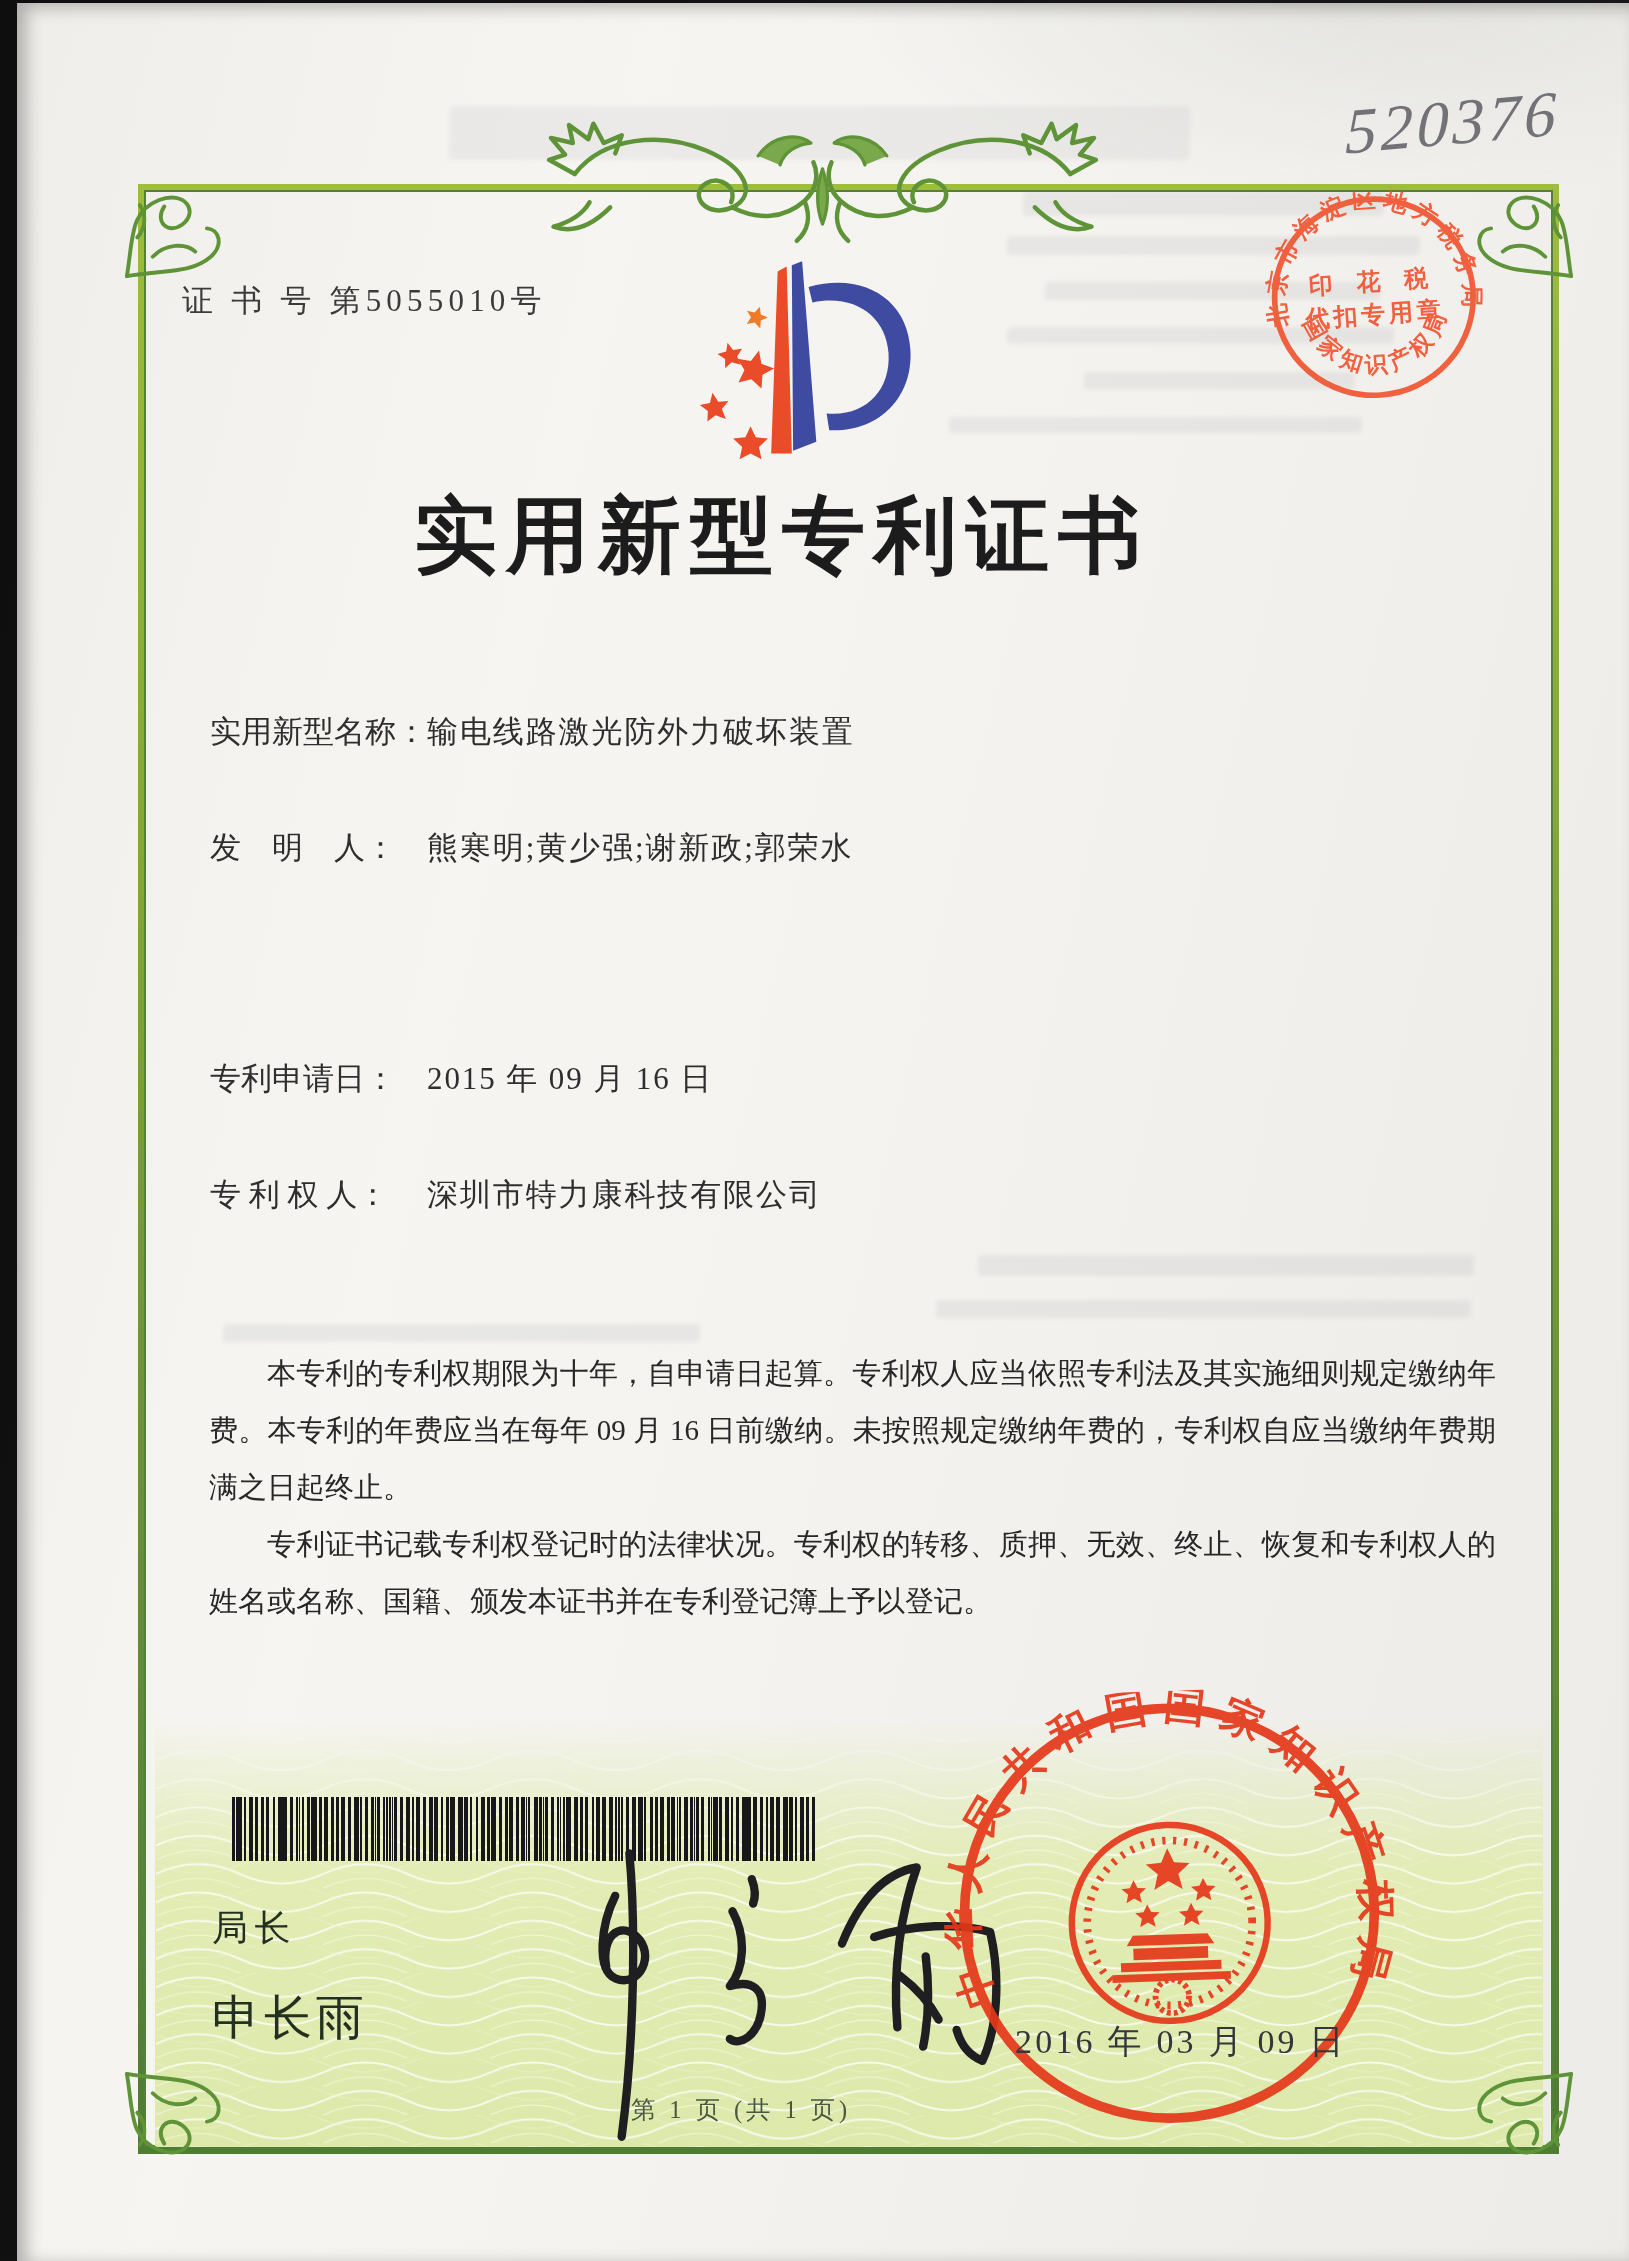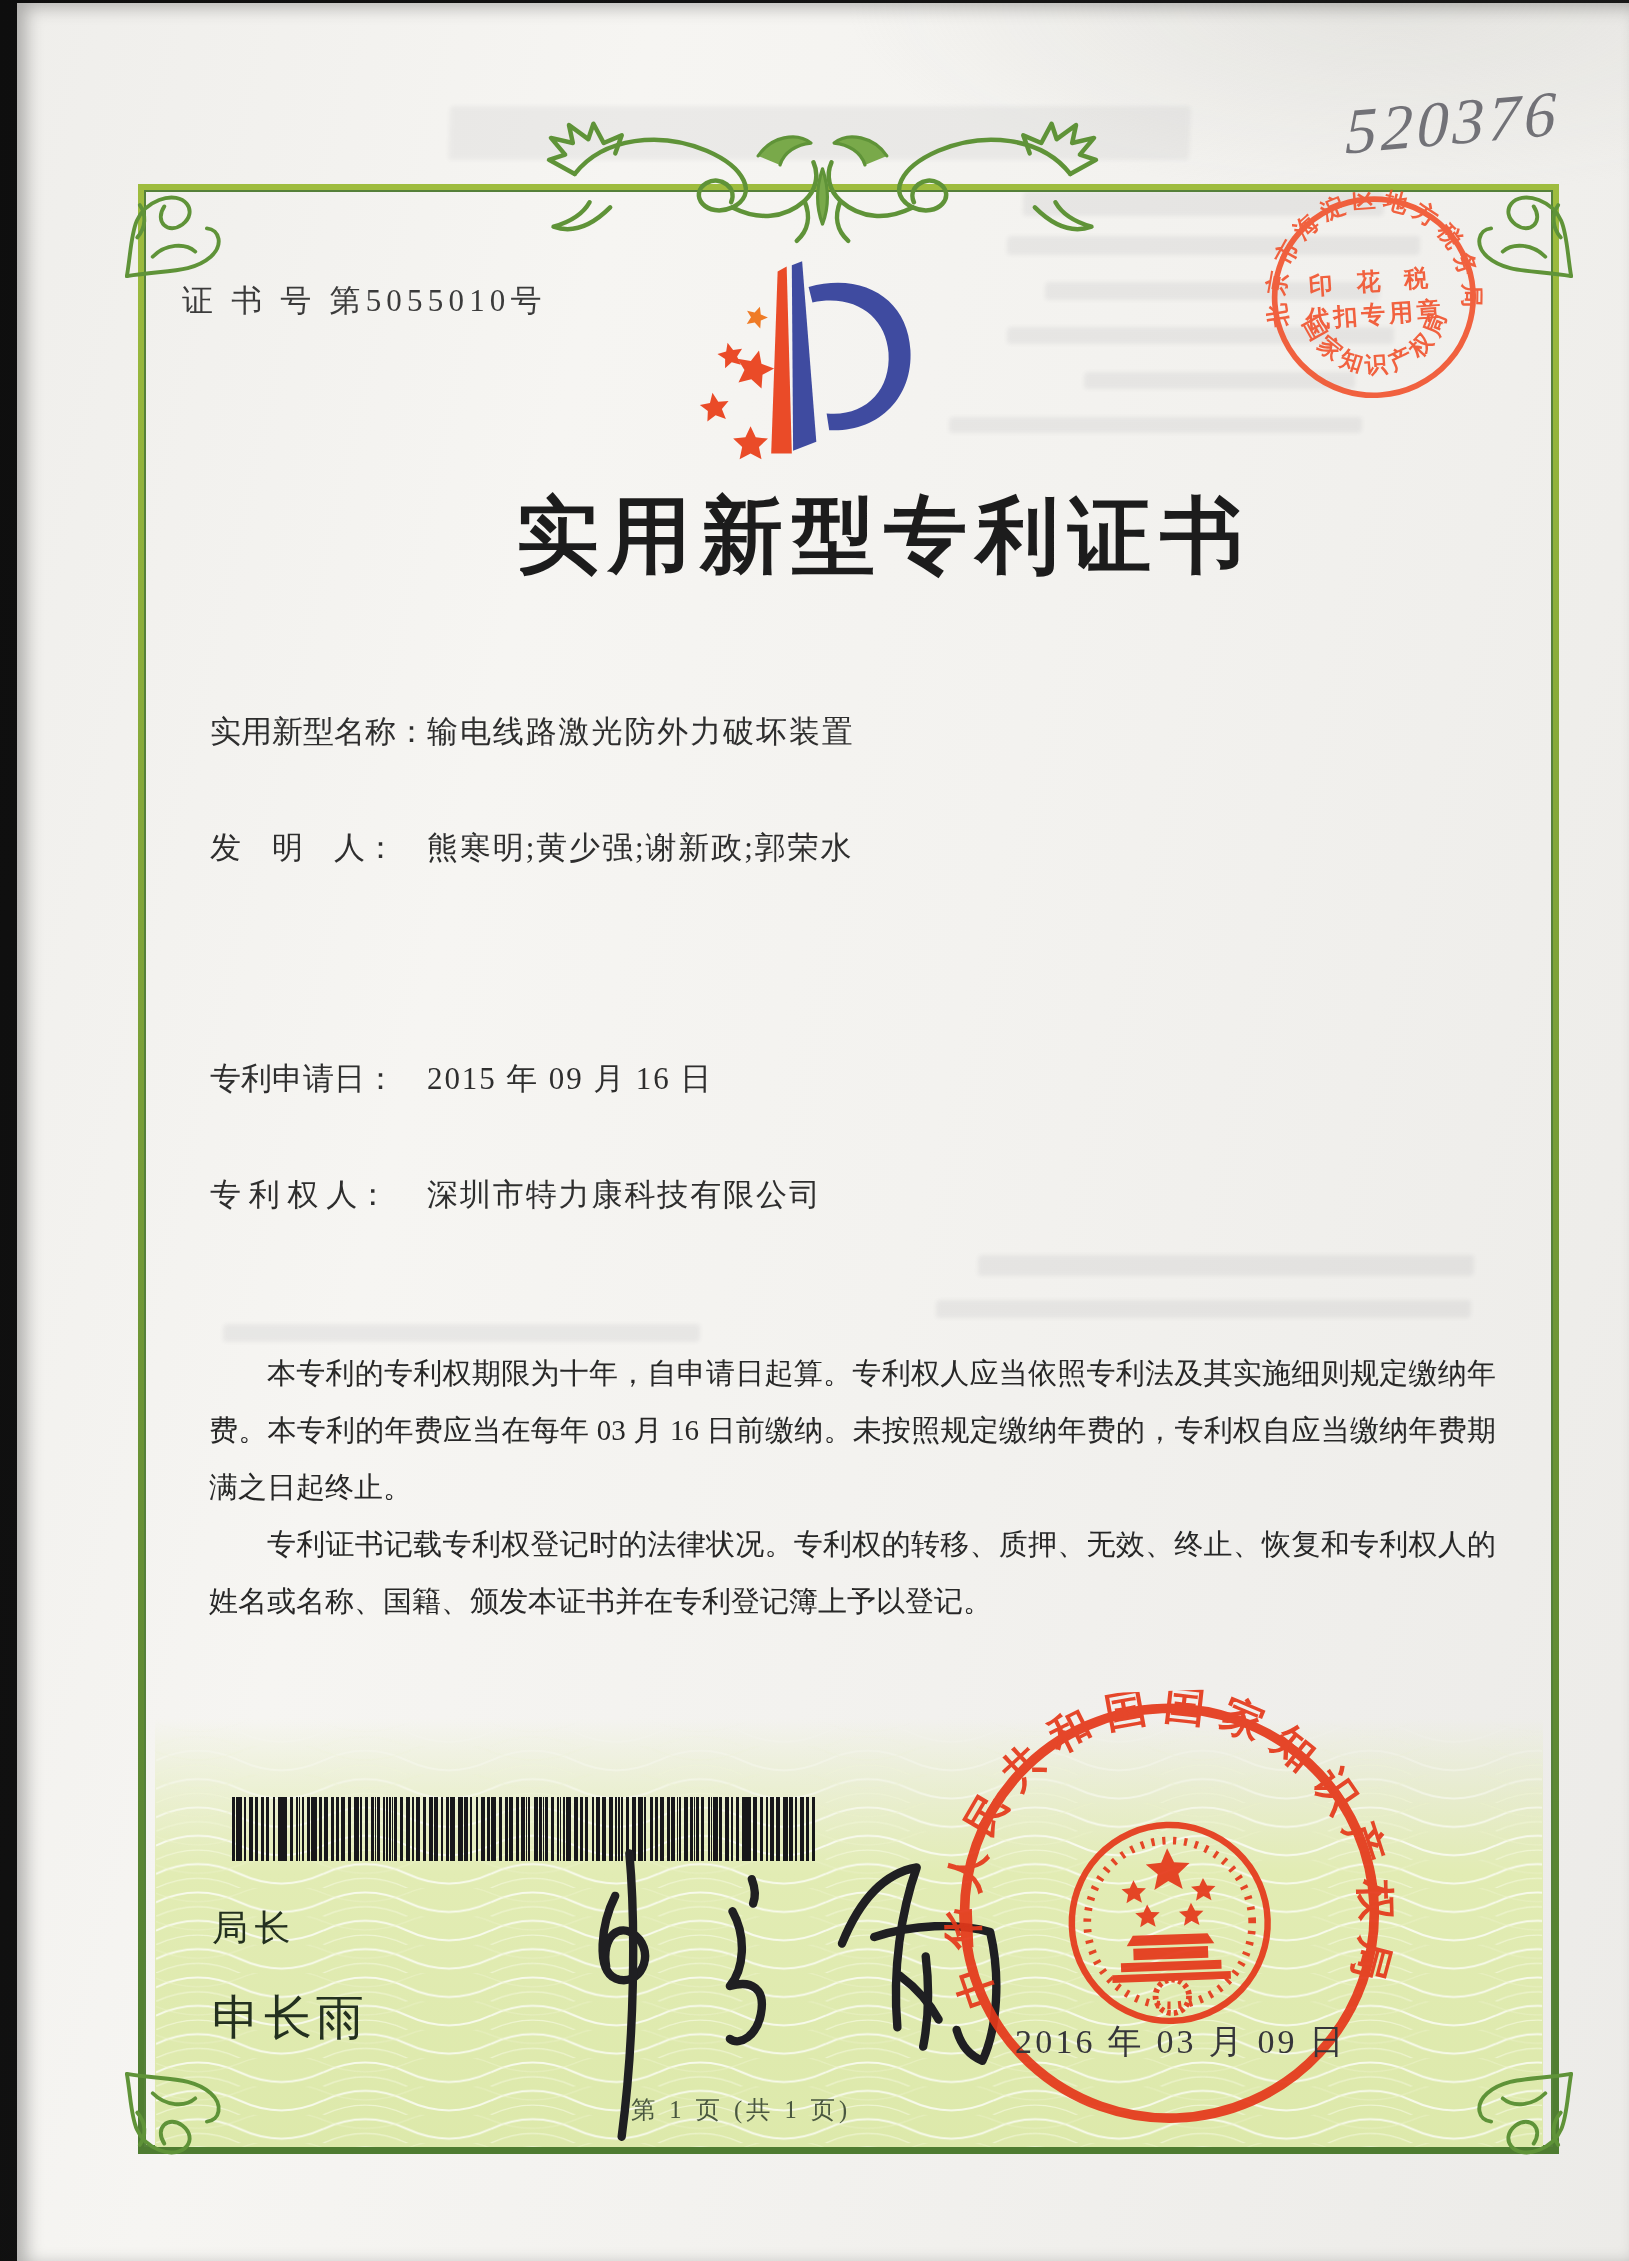--- a/index.html
+++ b/index.html
@@ -21,21 +21,21 @@
   .guilloche{position:absolute;left:138px;top:1715px;width:1388px;height:429px;
     background:linear-gradient(180deg, rgba(224,235,176,0) 0px, rgba(224,235,176,.45) 71px,
       #e2ecb4 155px, #dde9ab 100%);}
   .guilloche svg{position:absolute;inset:0;
     -webkit-mask-image:linear-gradient(180deg,transparent 0,black 123px);
     mask-image:linear-gradient(180deg,transparent 0,black 123px);}
   
   .cert-no{position:absolute;left:165px;top:277px;font-size:31px;letter-spacing:5.2px;color:#3b3b3b;}
   .hand-no{position:absolute;left:1328px;top:83px;font-size:64px;color:#5d5d64;
     font-style:italic;transform:rotate(-5deg) skewX(-6deg);letter-spacing:3.9px;opacity:.85;}
-  .title{position:absolute;left:397px;top:478px;width:838px;text-align:right;
+  .title{position:absolute;left:397px;top:478px;width:838px;text-align:left;
     font-size:83px;font-weight:bold;letter-spacing:9px;color:#1c1c1c;}
   .frow{position:absolute;left:193px;font-size:31px;color:#2e2e2e;white-space:nowrap;}
   .flabel{display:inline-block;min-width:217px;}
   .fvalue{letter-spacing:1.9px;}
   .paras{position:absolute;left:192px;top:1342px;width:1287px;font-size:29px;
     line-height:57px;color:#272727;text-align:justify;}
   .paras p{margin:0;text-indent:2em;}
   .barcode{position:absolute;left:215px;top:1794px;width:585px;height:64px;
     background:
       repeating-linear-gradient(90deg,#17171a 0 2.6px,rgba(0,0,0,0) 2.6px 5.8px),
@@ -191,21 +191,21 @@
       <span class="flabel">实用新型名称：</span><span class="fvalue">输电线路激光防外力破坏装置</span>
     </div>
     <div class="frow" style="top:1055px">
       <span class="flabel">专利申请日：</span><span class="fvalue">2015 年 09 月 16 日</span>
     </div>
     <div class="frow" style="top:1171px">
       <span class="flabel">专 利 权 人：</span><span class="fvalue">深圳市特力康科技有限公司</span>
     </div>
 
     <div class="paras">
-      <p>本专利的专利权期限为十年，自申请日起算。专利权人应当依照专利法及其实施细则规定缴纳年费。本专利的年费应当在每年 03 月 16 日前缴纳。未按照规定缴纳年费的，专利权自应当缴纳年费期满之日起终止。</p>
+      <p>本专利的专利权期限为十年，自申请日起算。专利权人应当依照专利法及其实施细则规定缴纳年费。本专利的年费应当在每年 09 月 16 日前缴纳。未按照规定缴纳年费的，专利权自应当缴纳年费期满之日起终止。</p>
       <p>专利证书记载专利权登记时的法律状况。专利权的转移、质押、无效、终止、恢复和专利权人的姓名或名称、国籍、颁发本证书并在专利登记簿上予以登记。</p>
     </div>
 
     <div class="barcode"></div>
 
     <div class="director-label">局长</div>
     <div class="director-name">申长雨</div>
 
     <svg class="signature" viewBox="0 0 760 520">
       <g stroke="#1f1f22" fill="none" stroke-width="13" stroke-linecap="round" stroke-linejoin="round">

